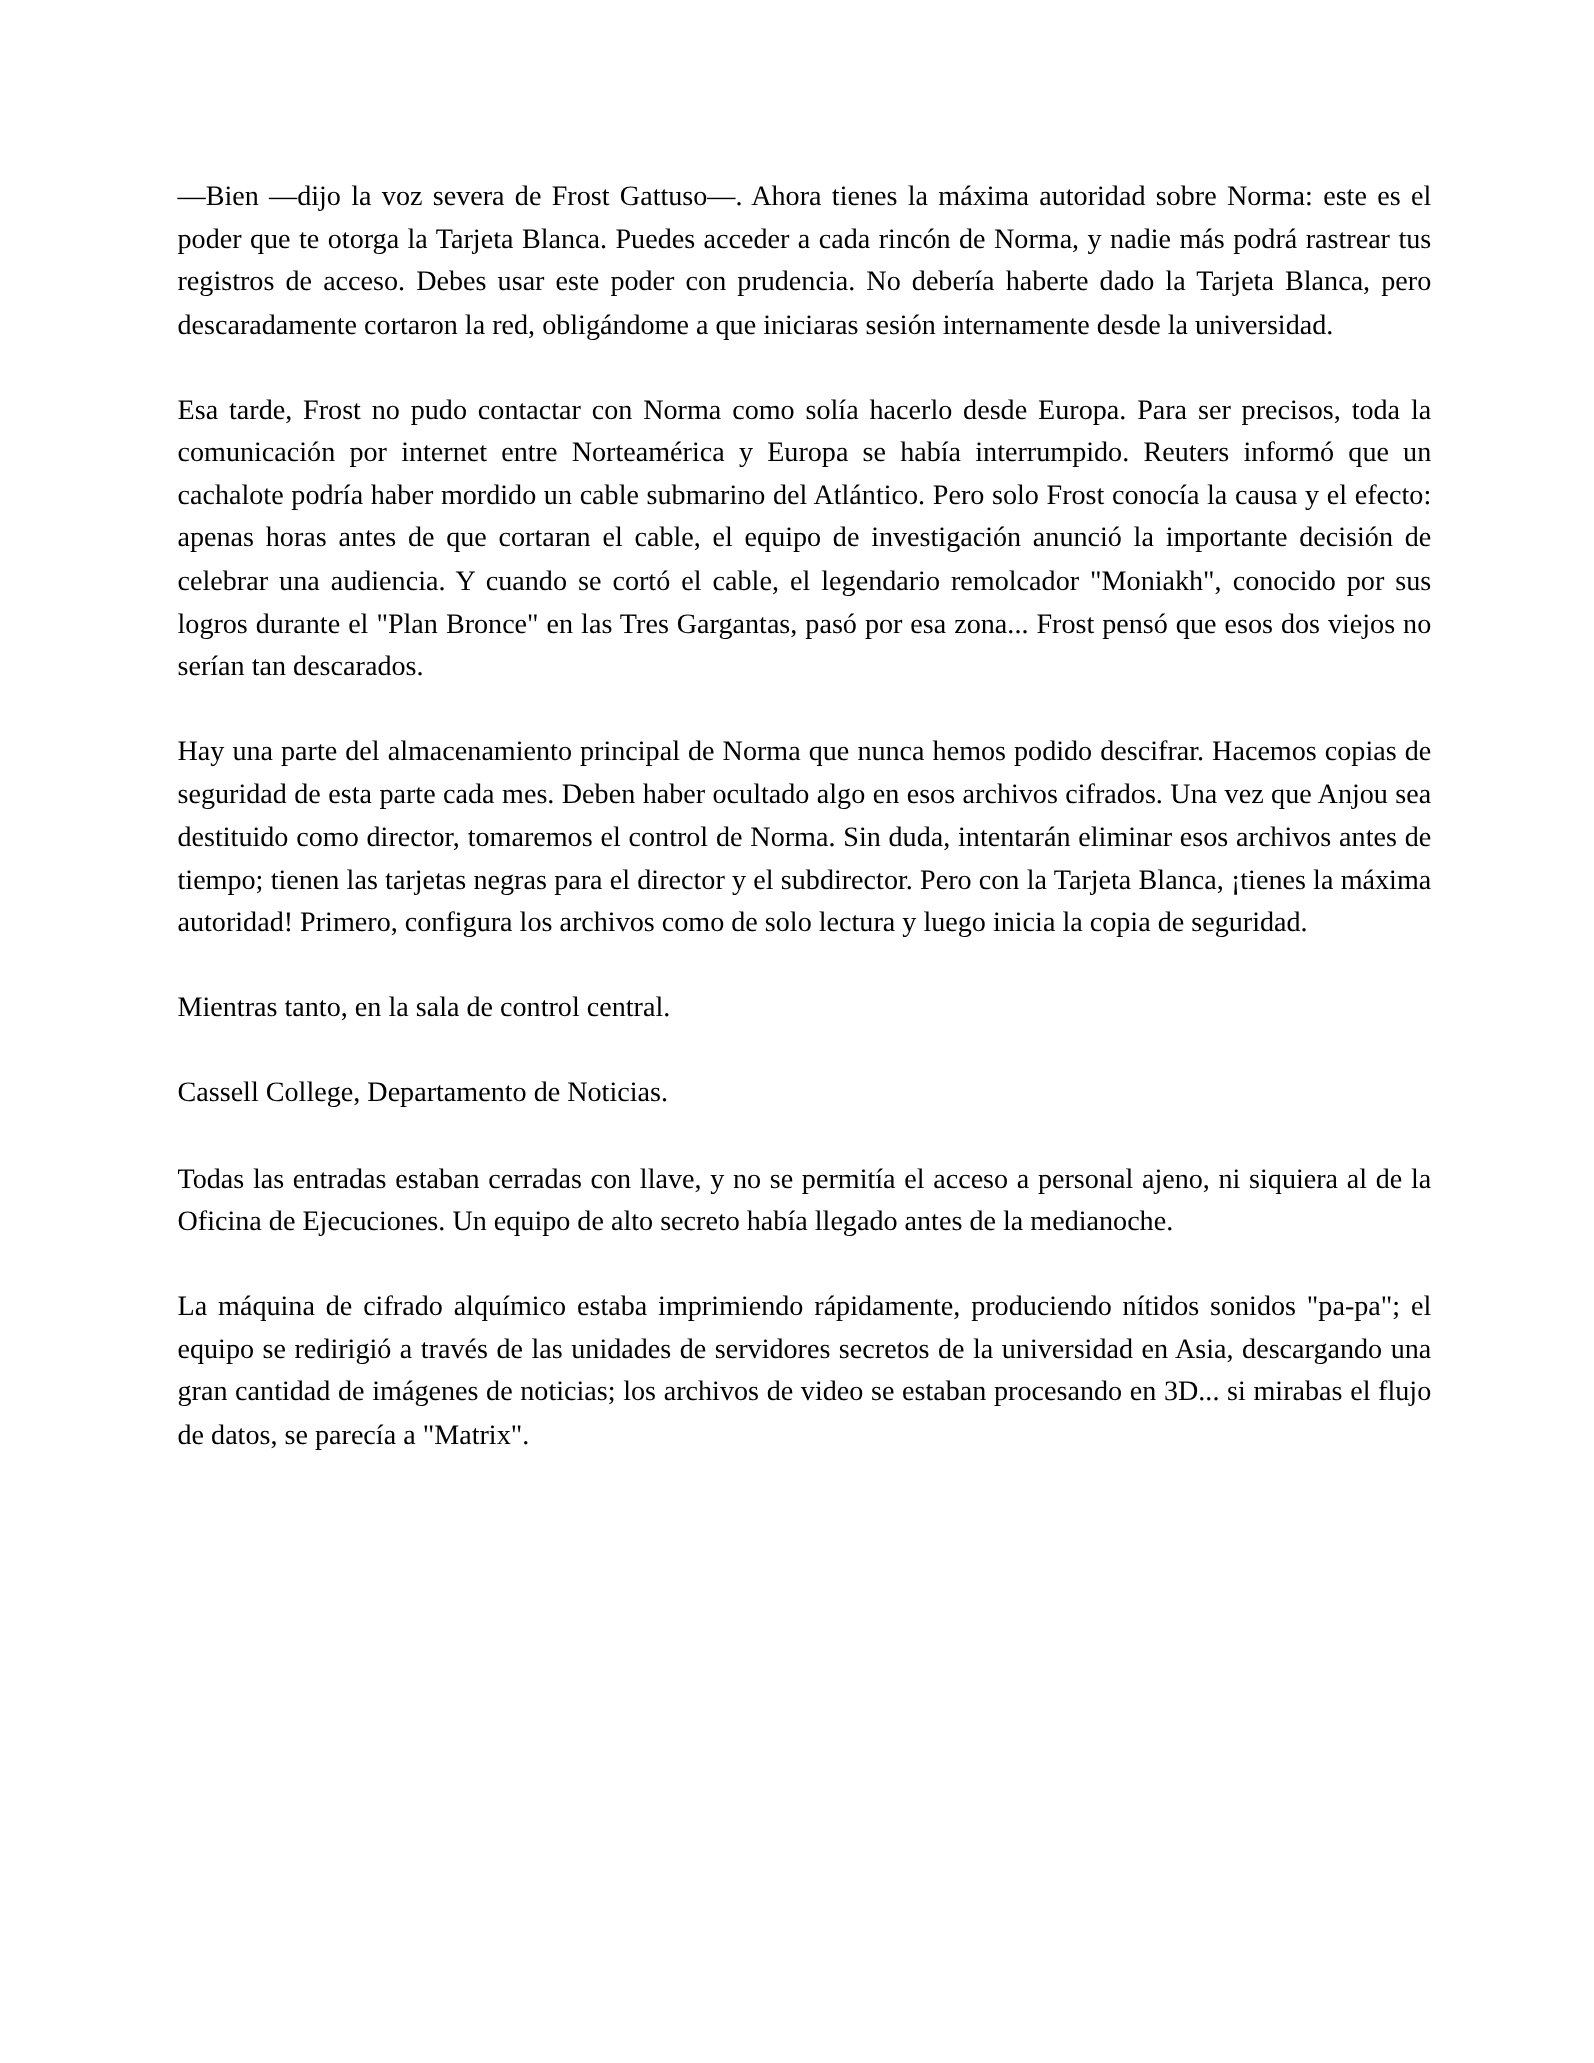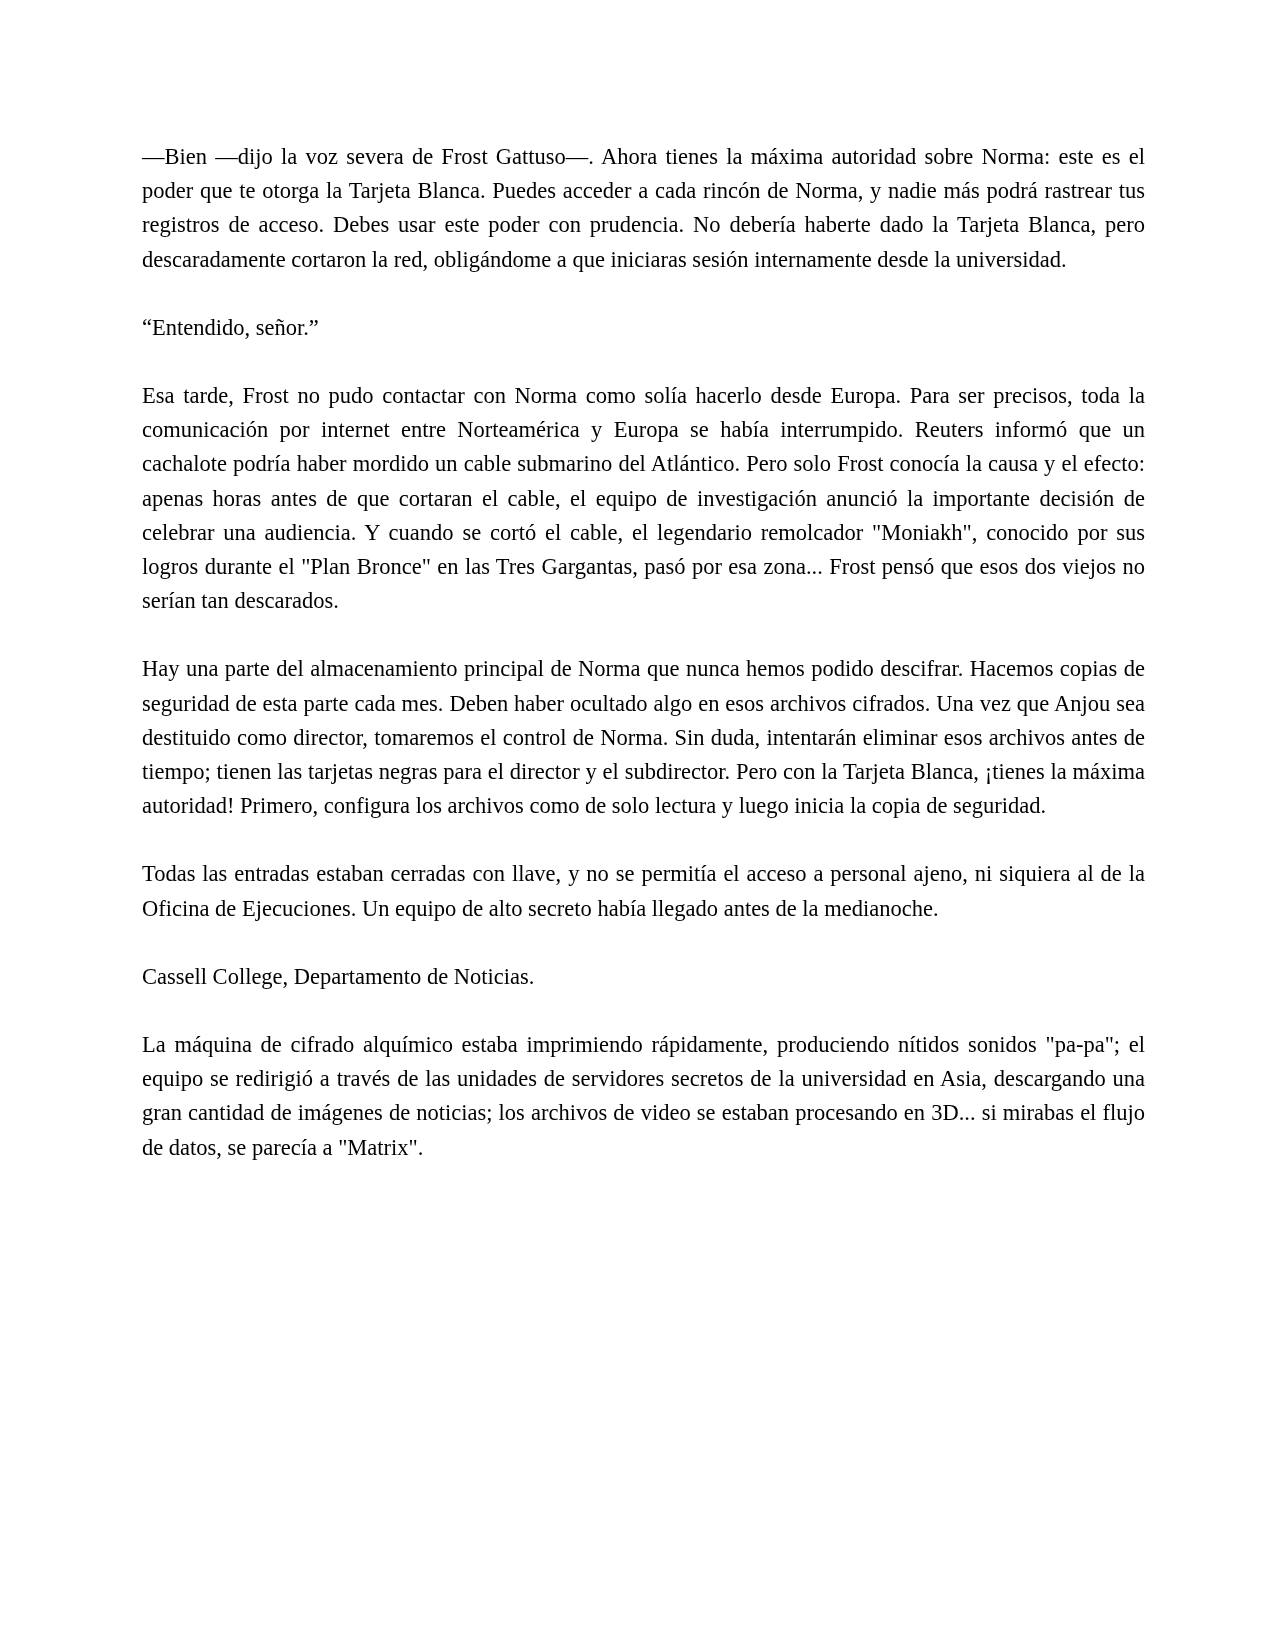--- a/index.html
+++ b/index.html
@@ -53,31 +53,31 @@
 </style>
 </head>
 <body>
 
 <div class="page">
 
   <div class="text-column">
 
     <p class="para">—Bien —dijo la voz severa de Frost Gattuso—. Ahora tienes la máxima autoridad sobre Norma: este es el poder que te otorga la Tarjeta Blanca. Puedes acceder a cada rincón de Norma, y nadie más podrá rastrear tus registros de acceso. Debes usar este poder con prudencia. No debería haberte dado la Tarjeta Blanca, pero descaradamente cortaron la red, obligándome a que iniciaras sesión internamente desde la universidad.</p>
 
-    <p class="para short">“Entendido, señor.”</p>
 
     <p class="para">Esa tarde, Frost no pudo contactar con Norma como solía hacerlo desde Europa. Para ser precisos, toda la comunicación por internet entre Norteamérica y Europa se había interrumpido. Reuters informó que un cachalote podría haber mordido un cable submarino del Atlántico. Pero solo Frost conocía la causa y el efecto: apenas horas antes de que cortaran el cable, el equipo de investigación anunció la importante decisión de celebrar una audiencia. Y cuando se cortó el cable, el legendario remolcador "Moniakh", conocido por sus logros durante el "Plan Bronce" en las Tres Gargantas, pasó por esa zona... Frost pensó que esos dos viejos no serían tan descarados.</p>
 
     <p class="para">Hay una parte del almacenamiento principal de Norma que nunca hemos podido descifrar. Hacemos copias de seguridad de esta parte cada mes. Deben haber ocultado algo en esos archivos cifrados. Una vez que Anjou sea destituido como director, tomaremos el control de Norma. Sin duda, intentarán eliminar esos archivos antes de tiempo; tienen las tarjetas negras para el director y el subdirector. Pero con la Tarjeta Blanca, ¡tienes la máxima autoridad! Primero, configura los archivos como de solo lectura y luego inicia la copia de seguridad.</p>
 
 
+    <p class="para short">Mientras tanto, en la sala de control central.</p>
+
+    <p class="para short">Cassell College, Departamento de Noticias.</p>
 
     <p class="para">Todas las entradas estaban cerradas con llave, y no se permitía el acceso a personal ajeno, ni siquiera al de la Oficina de Ejecuciones. Un equipo de alto secreto había llegado antes de la medianoche.</p>
-
-    <p class="para short">Cassell College, Departamento de Noticias.</p>
 
     <p class="para last">La máquina de cifrado alquímico estaba imprimiendo rápidamente, produciendo nítidos sonidos "pa-pa"; el equipo se redirigió a través de las unidades de servidores secretos de la universidad en Asia, descargando una gran cantidad de imágenes de noticias; los archivos de video se estaban procesando en 3D... si mirabas el flujo de datos, se parecía a "Matrix".</p>
 
   </div>
 
   <div class="page-number">358</div>
 
 </div>
 
 </body></html>

